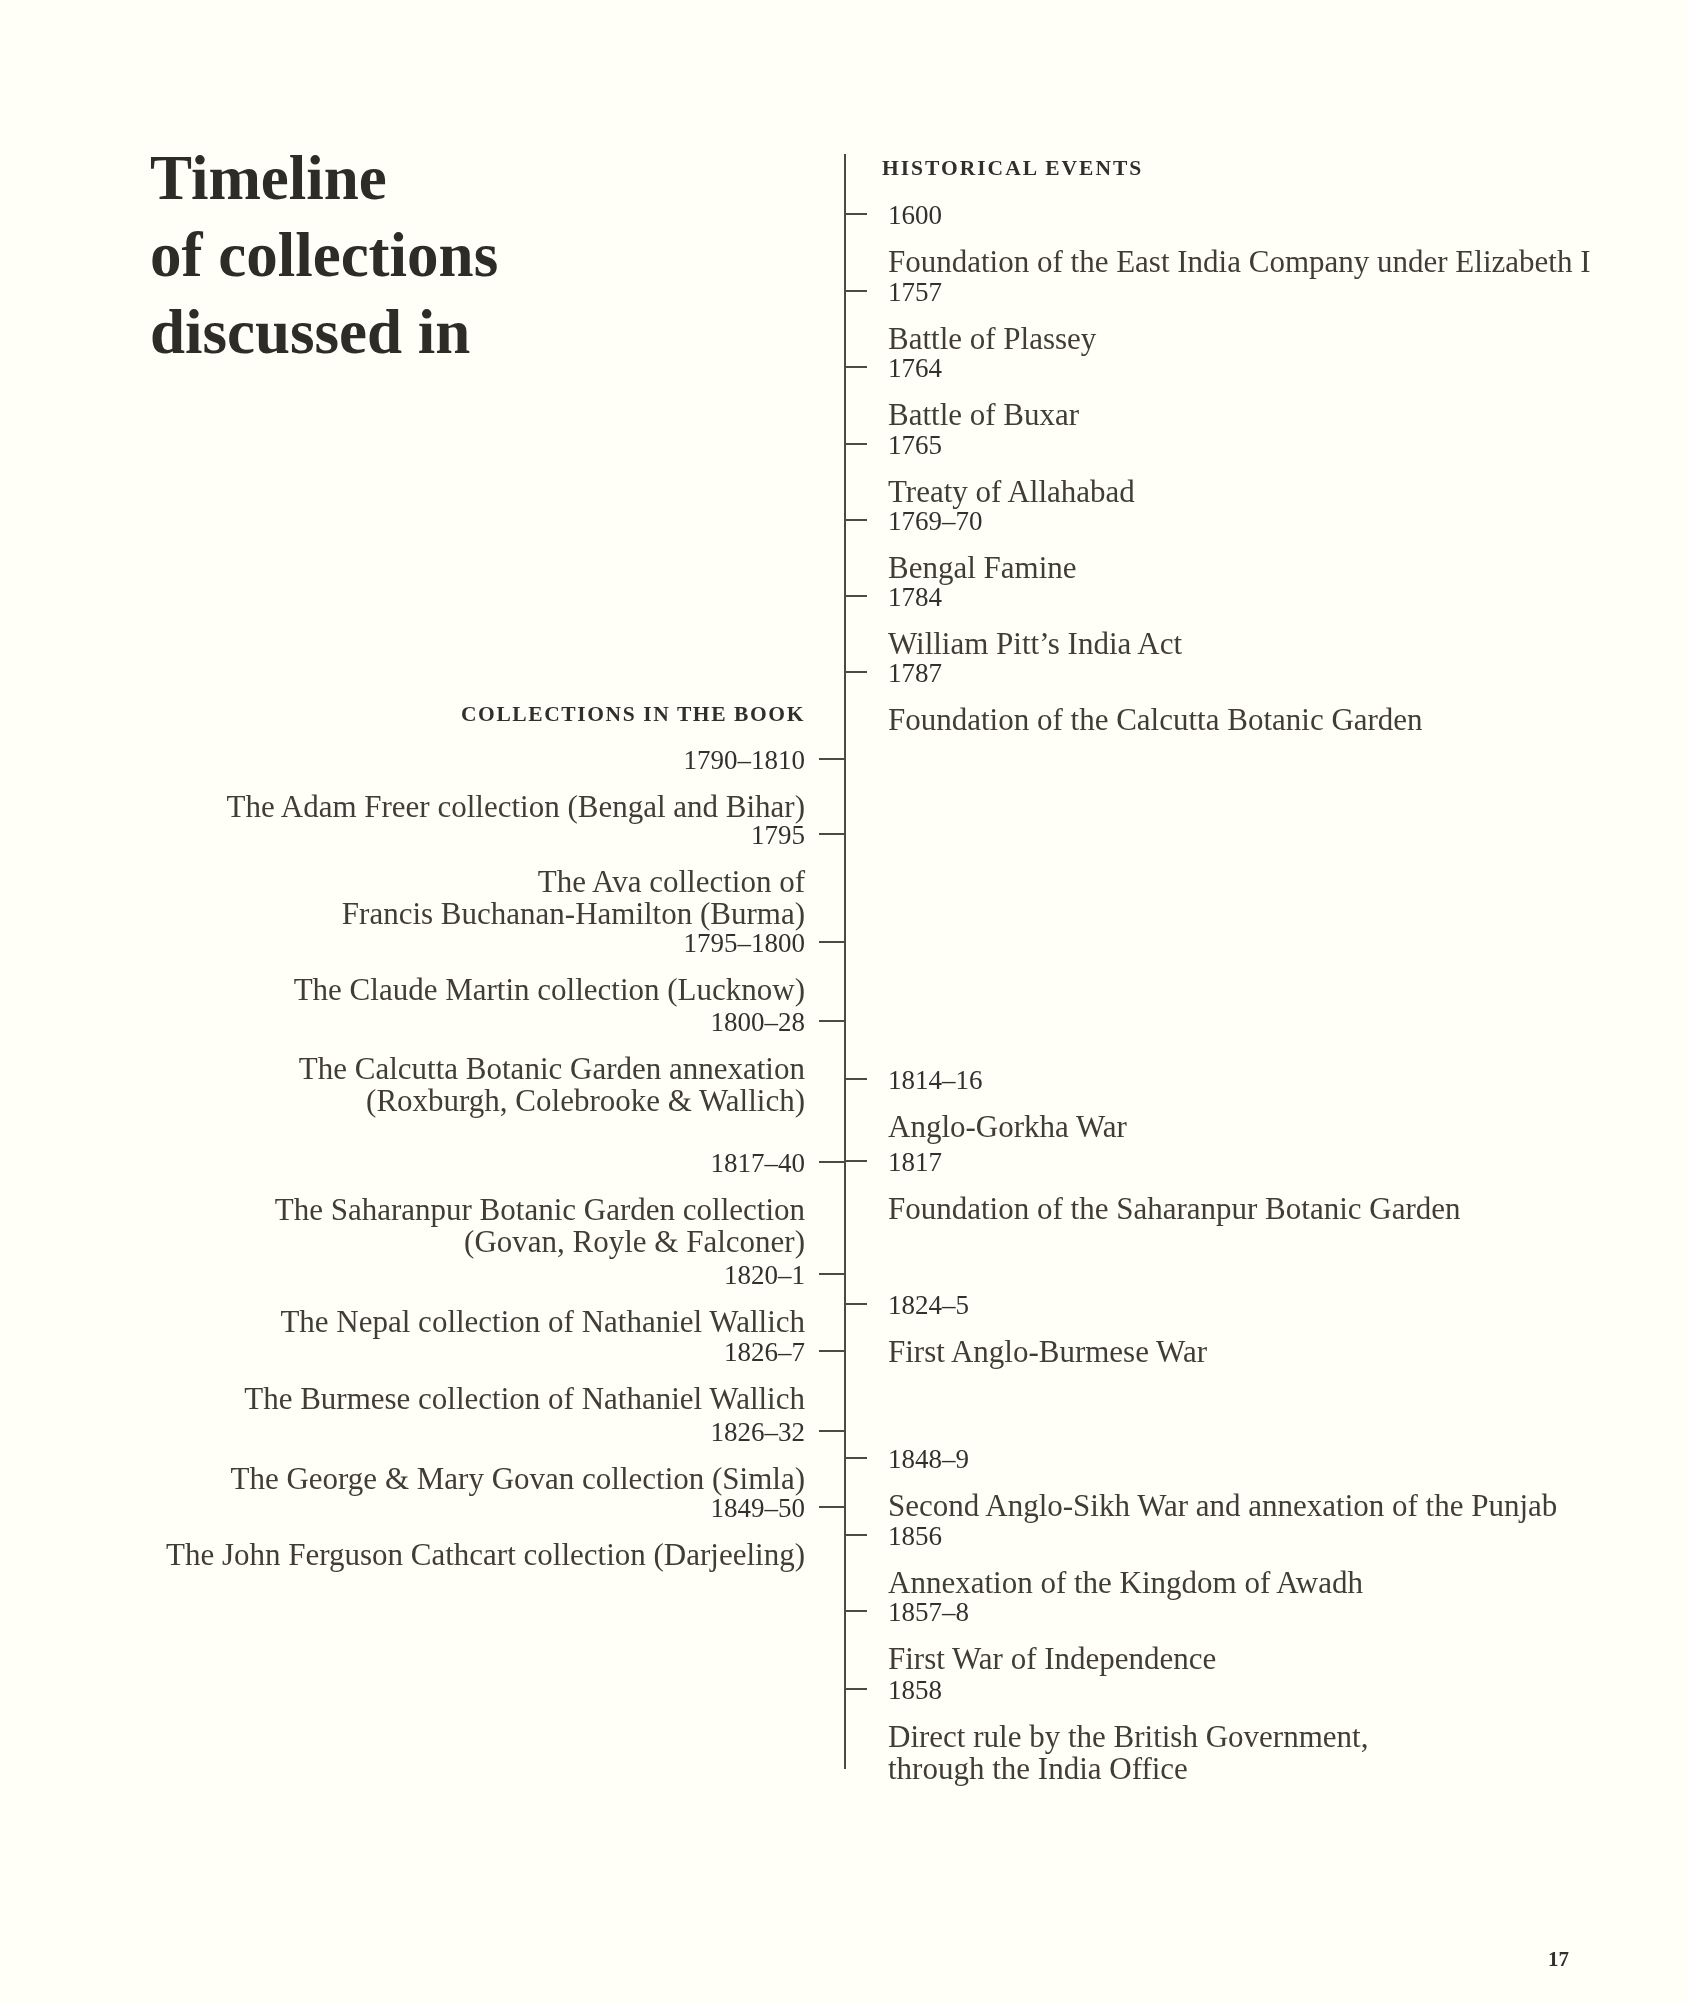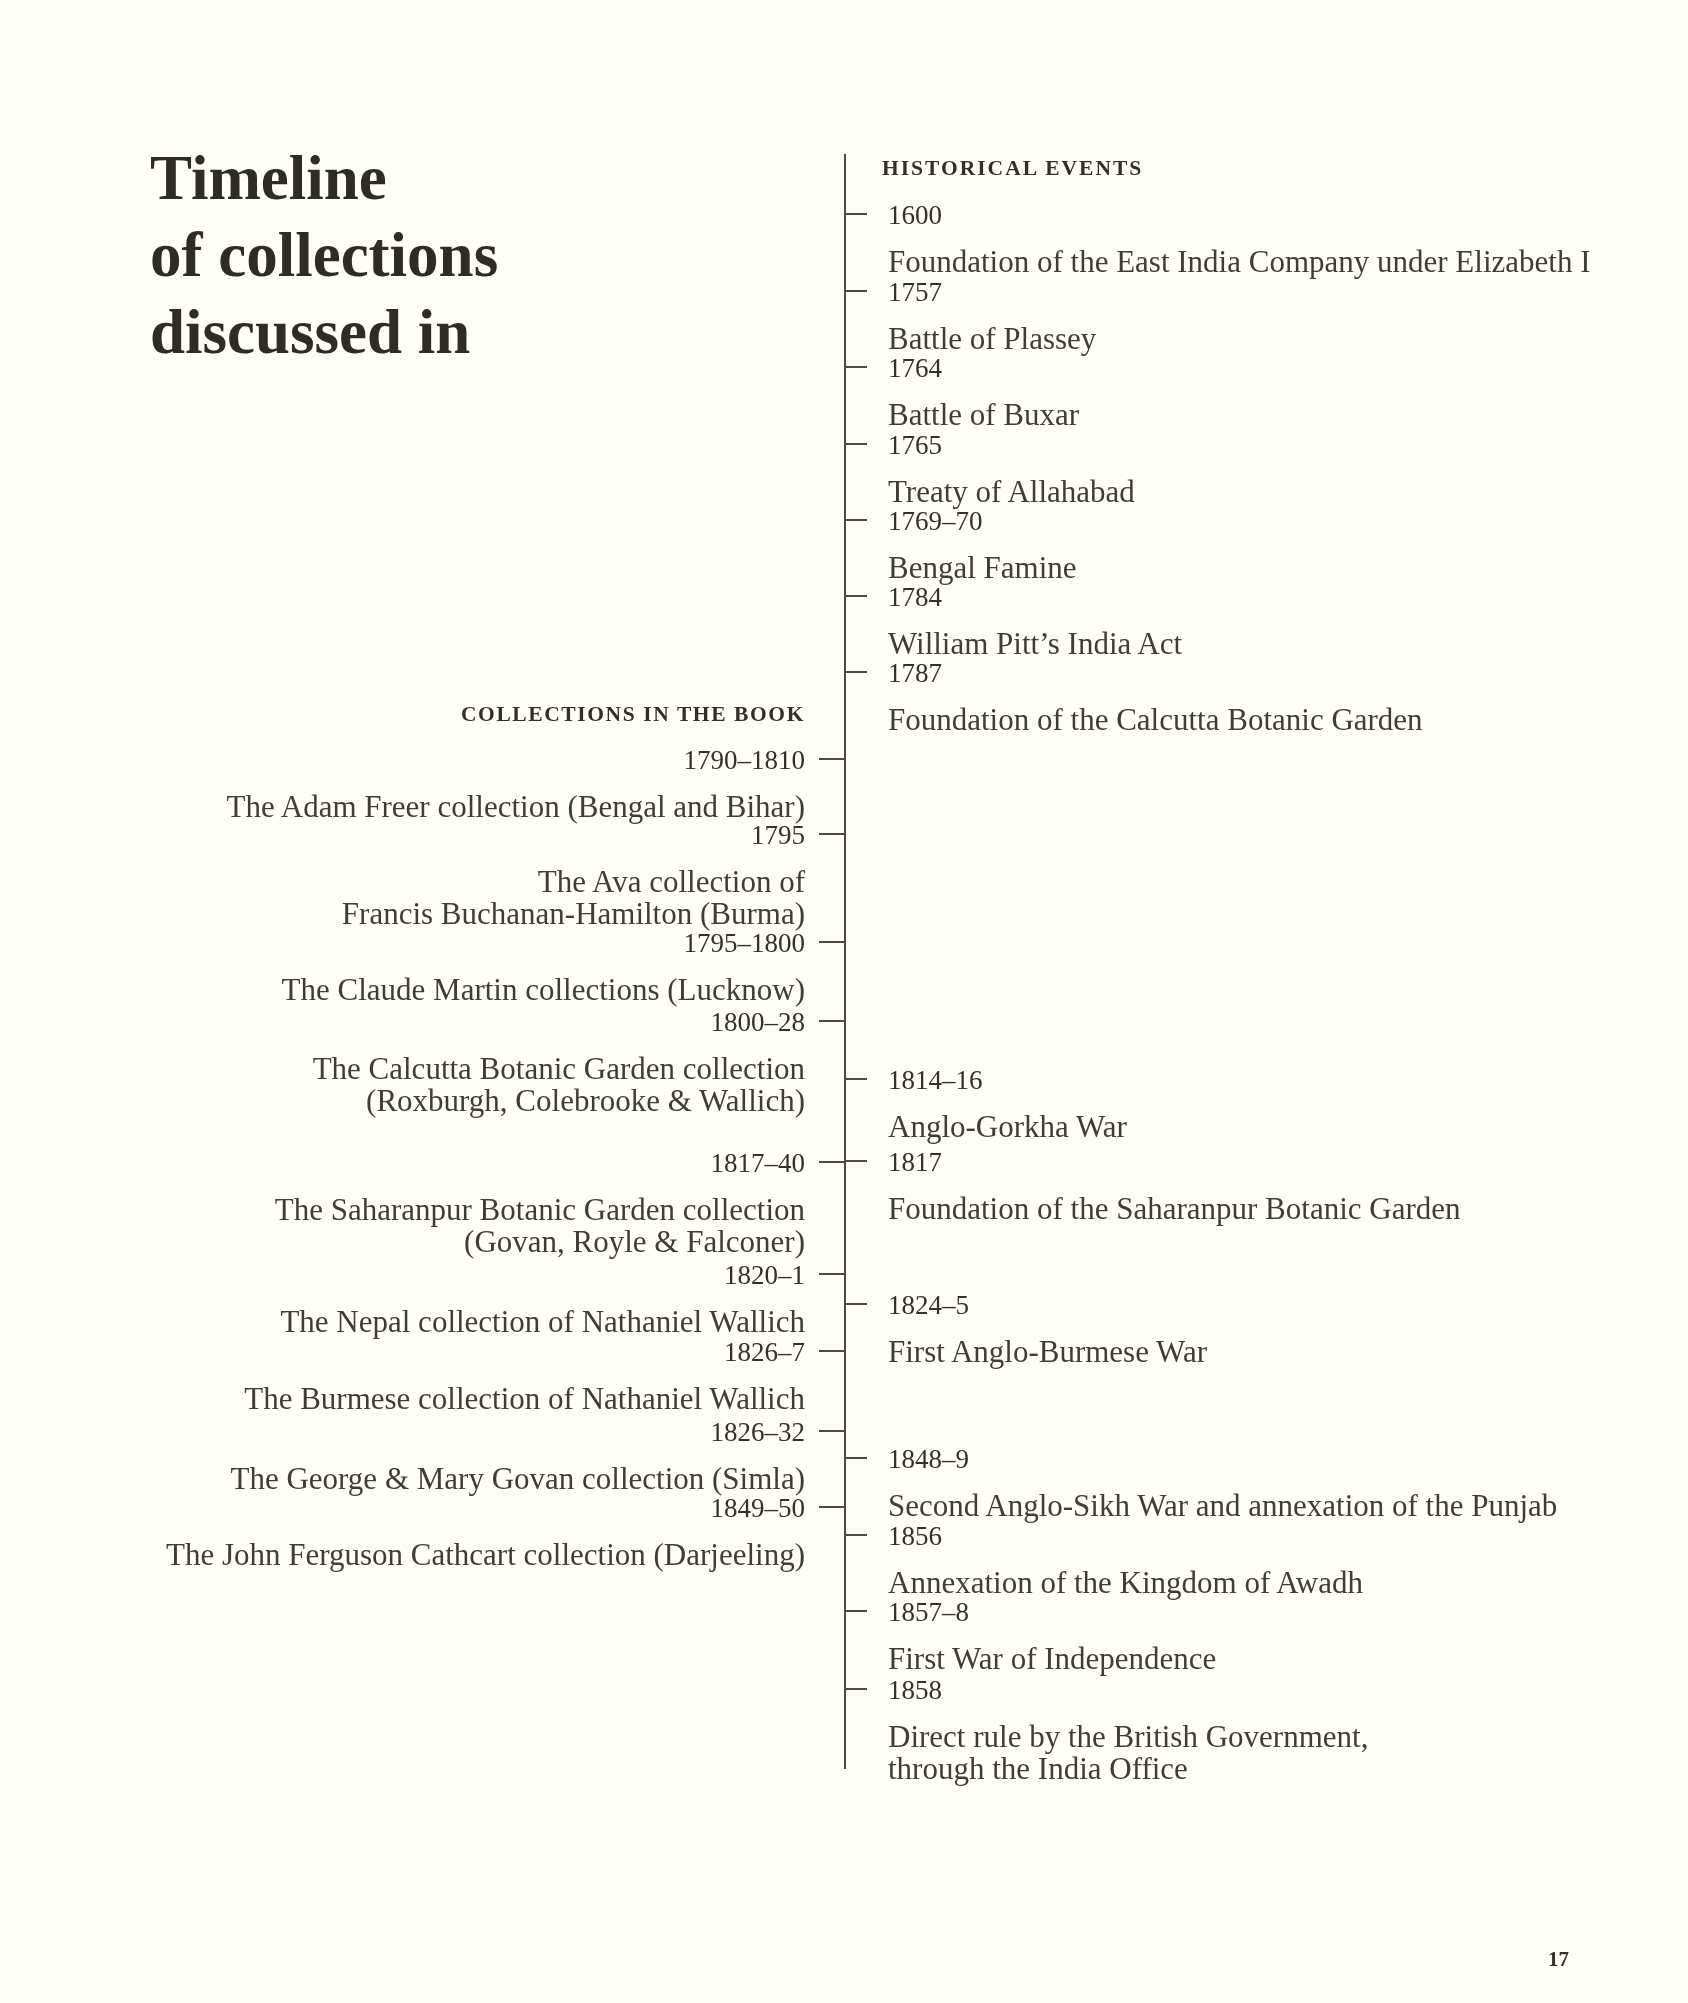--- a/index.html
+++ b/index.html
@@ -66,28 +66,28 @@
       <div class="year">1795</div>
       <div class="desc">
         <div>The Ava collection of</div>
         <div>Francis Buchanan-Hamilton (Burma)</div>
       </div>
     </div>
     <div class="row left" style="top: 893px;">
       <span class="tick"></span>
       <div class="year">1795–1800</div>
       <div class="desc">
-        <div>The Claude Martin collections (Lucknow)</div>
+        <div>The Claude Martin collection (Lucknow)</div>
       </div>
     </div>
     <div class="row left" style="top: 972px;">
       <span class="tick"></span>
       <div class="year">1800–28</div>
       <div class="desc">
-        <div>The Calcutta Botanic Garden collection</div>
+        <div>The Calcutta Botanic Garden annexation</div>
         <div>(Roxburgh, Colebrooke &amp; Wallich)</div>
       </div>
     </div>
     <div class="row left" style="top: 1113px;">
       <span class="tick"></span>
       <div class="year">1817–40</div>
       <div class="desc">
         <div>The Saharanpur Botanic Garden collection</div>
         <div>(Govan, Royle &amp; Falconer)</div>
       </div>

